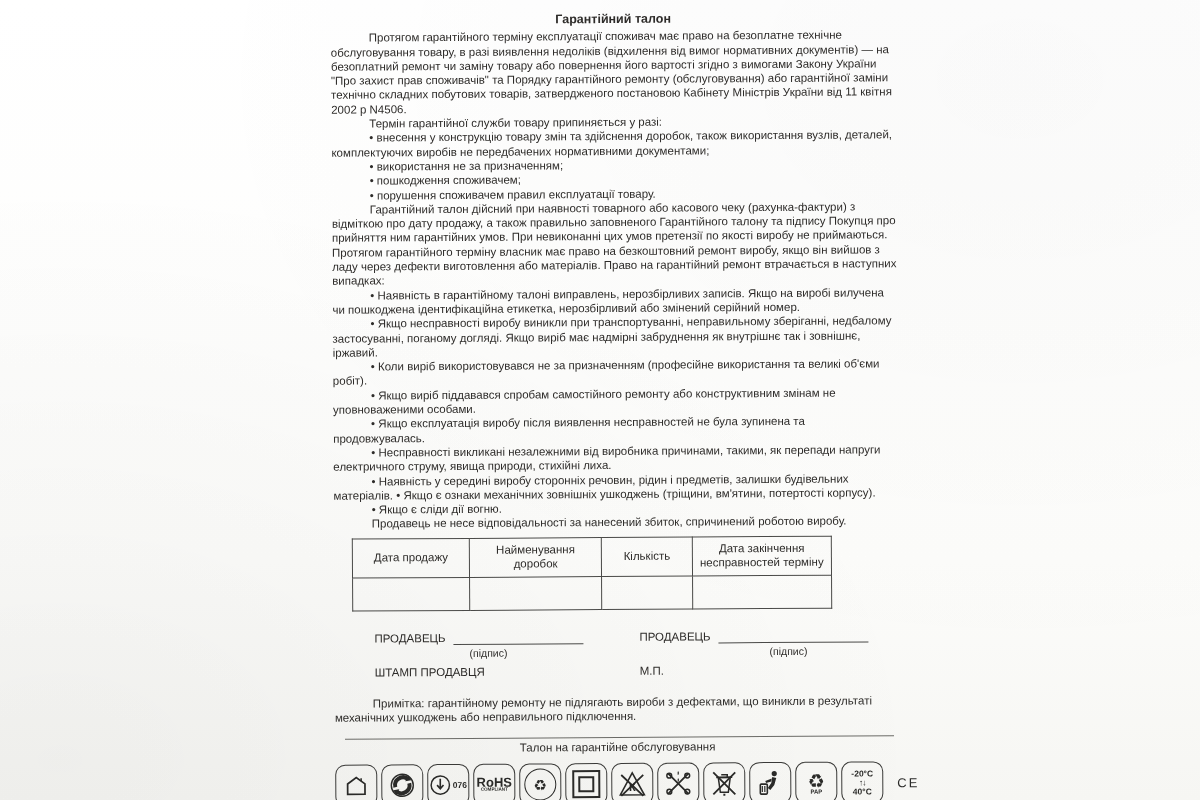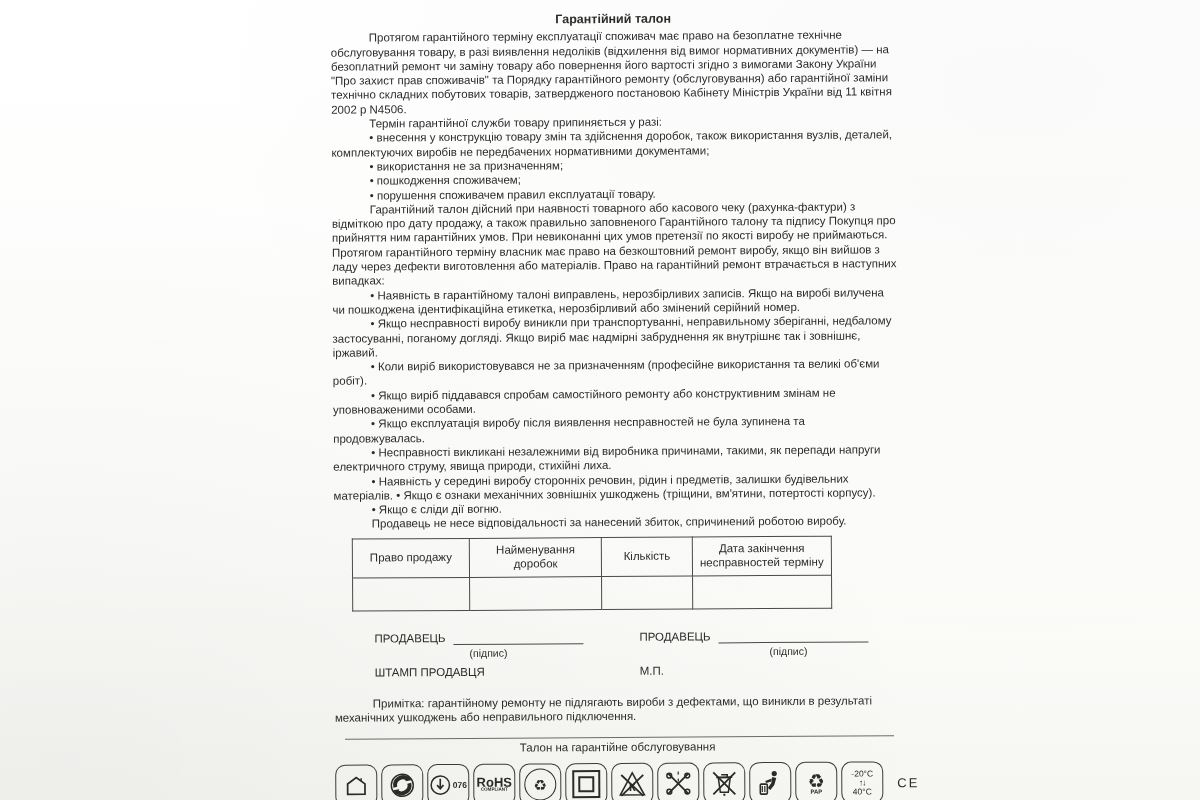--- a/index.html
+++ b/index.html
@@ -69,21 +69,21 @@
     display:flex;align-items:center;justify-content:center;
   }
   .seal-circle .glyph{font-size:15px;line-height:15px;}
   .dsq-outer{
     width:24px;height:24px;border:2px solid #2a2a28;
     display:flex;align-items:center;justify-content:center;
   }
   .dsq-inner{width:12px;height:12px;border:2px solid #2a2a28;}
   .pap-glyph{font-size:19px;line-height:19px;}
   .pap-text{font-size:6px;font-weight:bold;line-height:6px;margin-top:-2px;}
-  .temp-line{font-size:8.5px;font-weight:normal;line-height:9px;}
+  .temp-line{font-size:8.5px;font-weight:bold;line-height:9px;}
   .temp-arrows{font-size:8.5px;line-height:9px;letter-spacing:-1px;}
   .ce-text{font-size:13px;line-height:17px;letter-spacing:2px;}
   .c076{display:flex;align-items:center;gap:1px;}
   .c076-num{font-size:8.5px;font-weight:bold;}
 </style>
 </head>
 <body>
 
 <div class="sheet">
   <div class="content">
@@ -105,21 +105,21 @@
         <p class="para">• Якщо експлуатація виробу після виявлення несправностей не була зупинена та продовжувалась.</p>
         <p class="para">• Несправності викликані незалежними від виробника причинами, такими, як перепади напруги електричного струму, явища природи, стихійні лиха.</p>
         <p class="para">• Наявність у середині виробу сторонніх речовин, рідин і предметів, залишки будівельних матеріалів. • Якщо є ознаки механічних зовнішніх ушкоджень (тріщини, вм'ятини, потертості корпусу).</p>
         <p class="para">• Якщо є сліди дії вогню.</p>
         <p class="para">Продавець не несе відповідальності за нанесений збиток, спричинений роботою виробу.</p>
       </div>
 
     <table class="wtable">
       <tbody>
           <tr>
-        <th style="width:120px">Право продажу</th>
+        <th style="width:120px">Дата продажу</th>
         <th style="width:132px">Найменування доробок</th>
         <th style="width:88px">Кількість</th>
         <th style="width:140px">Дата закінчення несправностей терміну</th>
       </tr>
       <tr>
         <td></td>
         <td></td>
         <td></td>
         <td></td>
       </tr>

